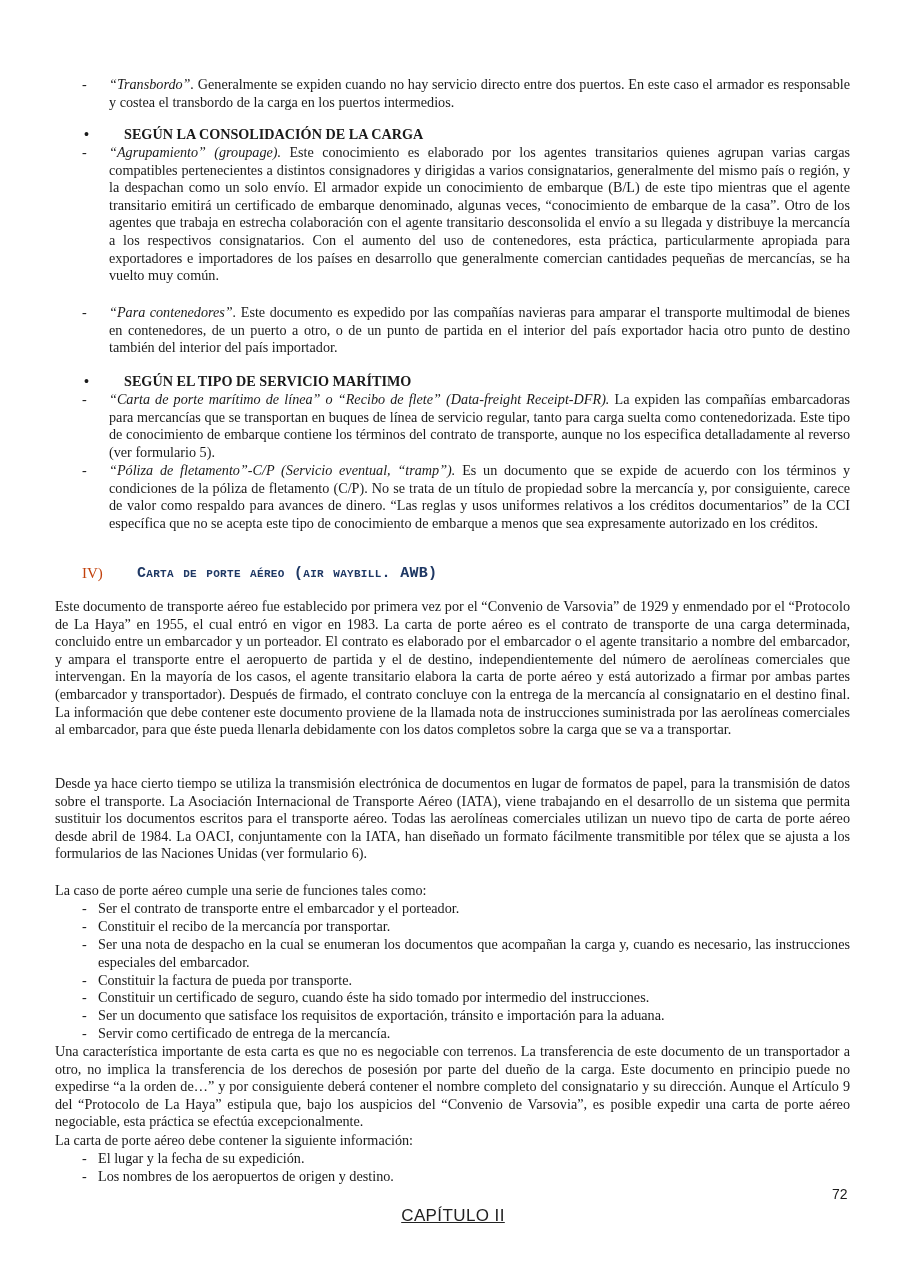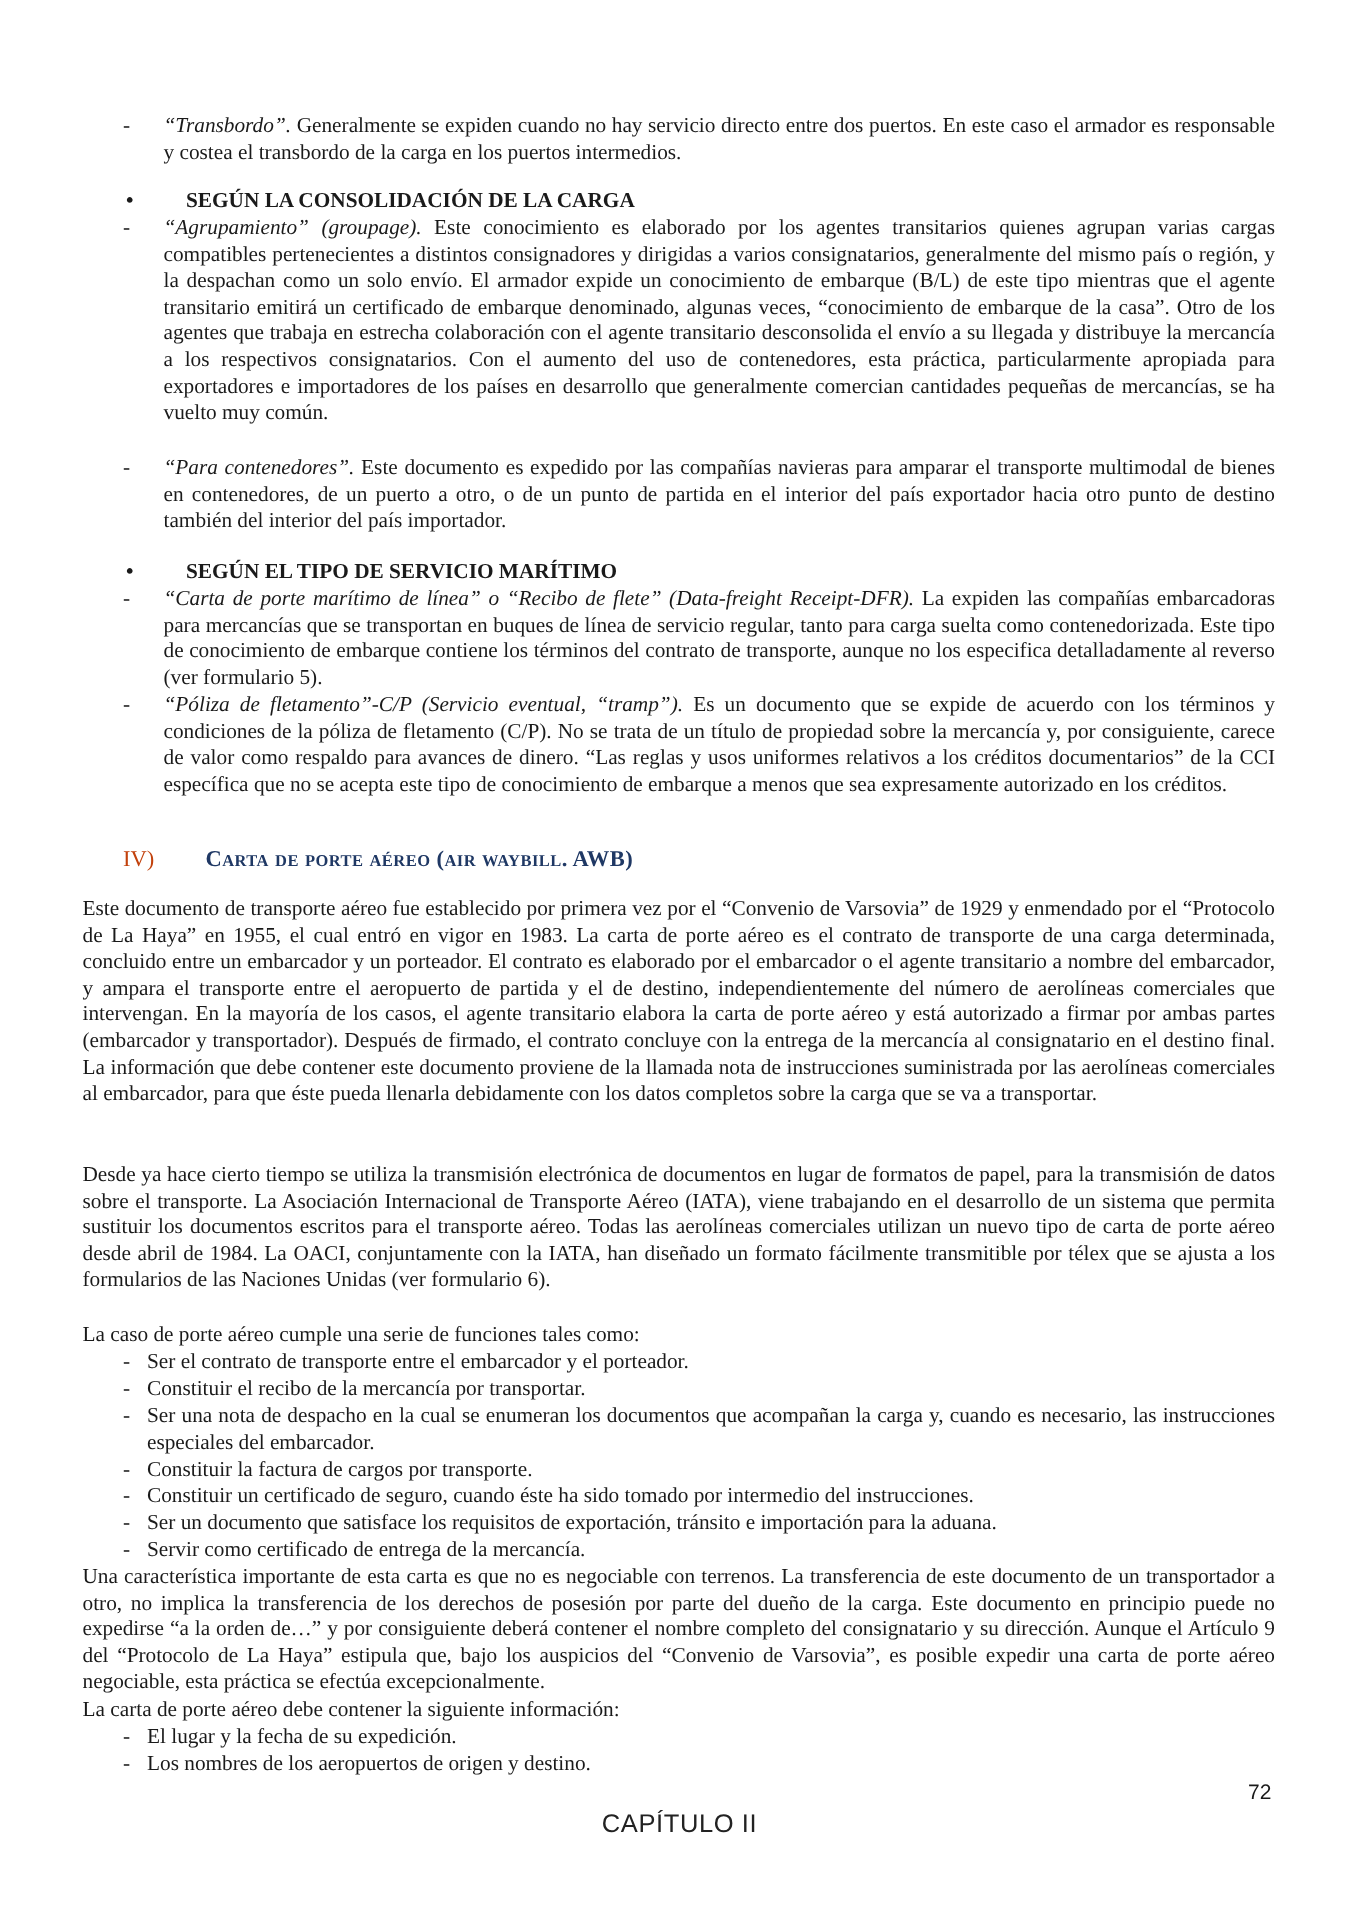--- a/index.html
+++ b/index.html
@@ -19,24 +19,24 @@
   .para { position: absolute; left: 55px; width: 795px; }
   .sub-item { position: absolute; left: 82px; width: 768px; }
   .sub-item .mark { position: absolute; left: 0; top: 0; }
   .sub-item .body { margin-left: 16px; display: block; }
   em { font-style: italic; }
   .sec-heading { position: absolute; left: 82px; top: 565px; width: 700px; height: 22px; }
   .sec-num { position: absolute; left: 0; top: 0; font-size: 15px; color: #c2410c; }
   .sec-title {
     position: absolute; left: 55px; top: 0; font-weight: bold; color: #1f3864;
     font-size: 15px; font-variant: small-caps; letter-spacing: 0.3px;
-    font-family: Liberation Serif, serif;
+    font-family: Liberation Mono, monospace;
   }
   .page-number { position: absolute; left: 832px; top: 1186px; font-family: Liberation Sans, sans-serif; font-size: 14px; }
-  .chapter-footer { position: absolute; left: 0; width: 906px; top: 1206px; text-align: center; font-family: "Liberation Sans", "DejaVu Sans", sans-serif; font-size: 17px; letter-spacing: 0.4px; color: #222; }
+  .chapter-footer { position: absolute; left: 0; width: 906px; top: 1206px; text-align: center; font-family: "Liberation Sans", "DejaVu Sans", sans-serif; font-size: 17px; letter-spacing: 0.4px; color: #222; text-decoration: underline; }
 </style>
 </head>
 <body>
 
 <div class="page">
 
   <div class="dash-item txt" style="top:76px;">
     <span class="mark">-</span>
     <span class="body"><em>“Transbordo”.</em><span> Generalmente se expiden cuando no hay servicio directo entre dos puertos. En este caso el armador es responsable y costea el transbordo de la carga en los puertos intermedios.</span></span>
   </div>
@@ -83,21 +83,21 @@
   <div class="sub-item txt" style="top:918px;">
     <span class="mark">-</span>
     <span class="body">Constituir el recibo de la mercancía por transportar.</span>
   </div>
   <div class="sub-item txt" style="top:936px;">
     <span class="mark">-</span>
     <span class="body">Ser una nota de despacho en la cual se enumeran los documentos que acompañan la carga y, cuando es necesario, las instrucciones especiales del embarcador.</span>
   </div>
   <div class="sub-item txt" style="top:972px;">
     <span class="mark">-</span>
-    <span class="body">Constituir la factura de cargos por transporte.</span>
+    <span class="body">Constituir la factura de pueda por transporte.</span>
   </div>
   <div class="sub-item txt" style="top:989px;">
     <span class="mark">-</span>
     <span class="body">Constituir un certificado de seguro, cuando éste ha sido tomado por intermedio del instrucciones.</span>
   </div>
   <div class="sub-item txt" style="top:1007px;">
     <span class="mark">-</span>
     <span class="body">Ser un documento que satisface los requisitos de exportación, tránsito e importación para la aduana.</span>
   </div>
   <div class="sub-item txt" style="top:1025px;">

